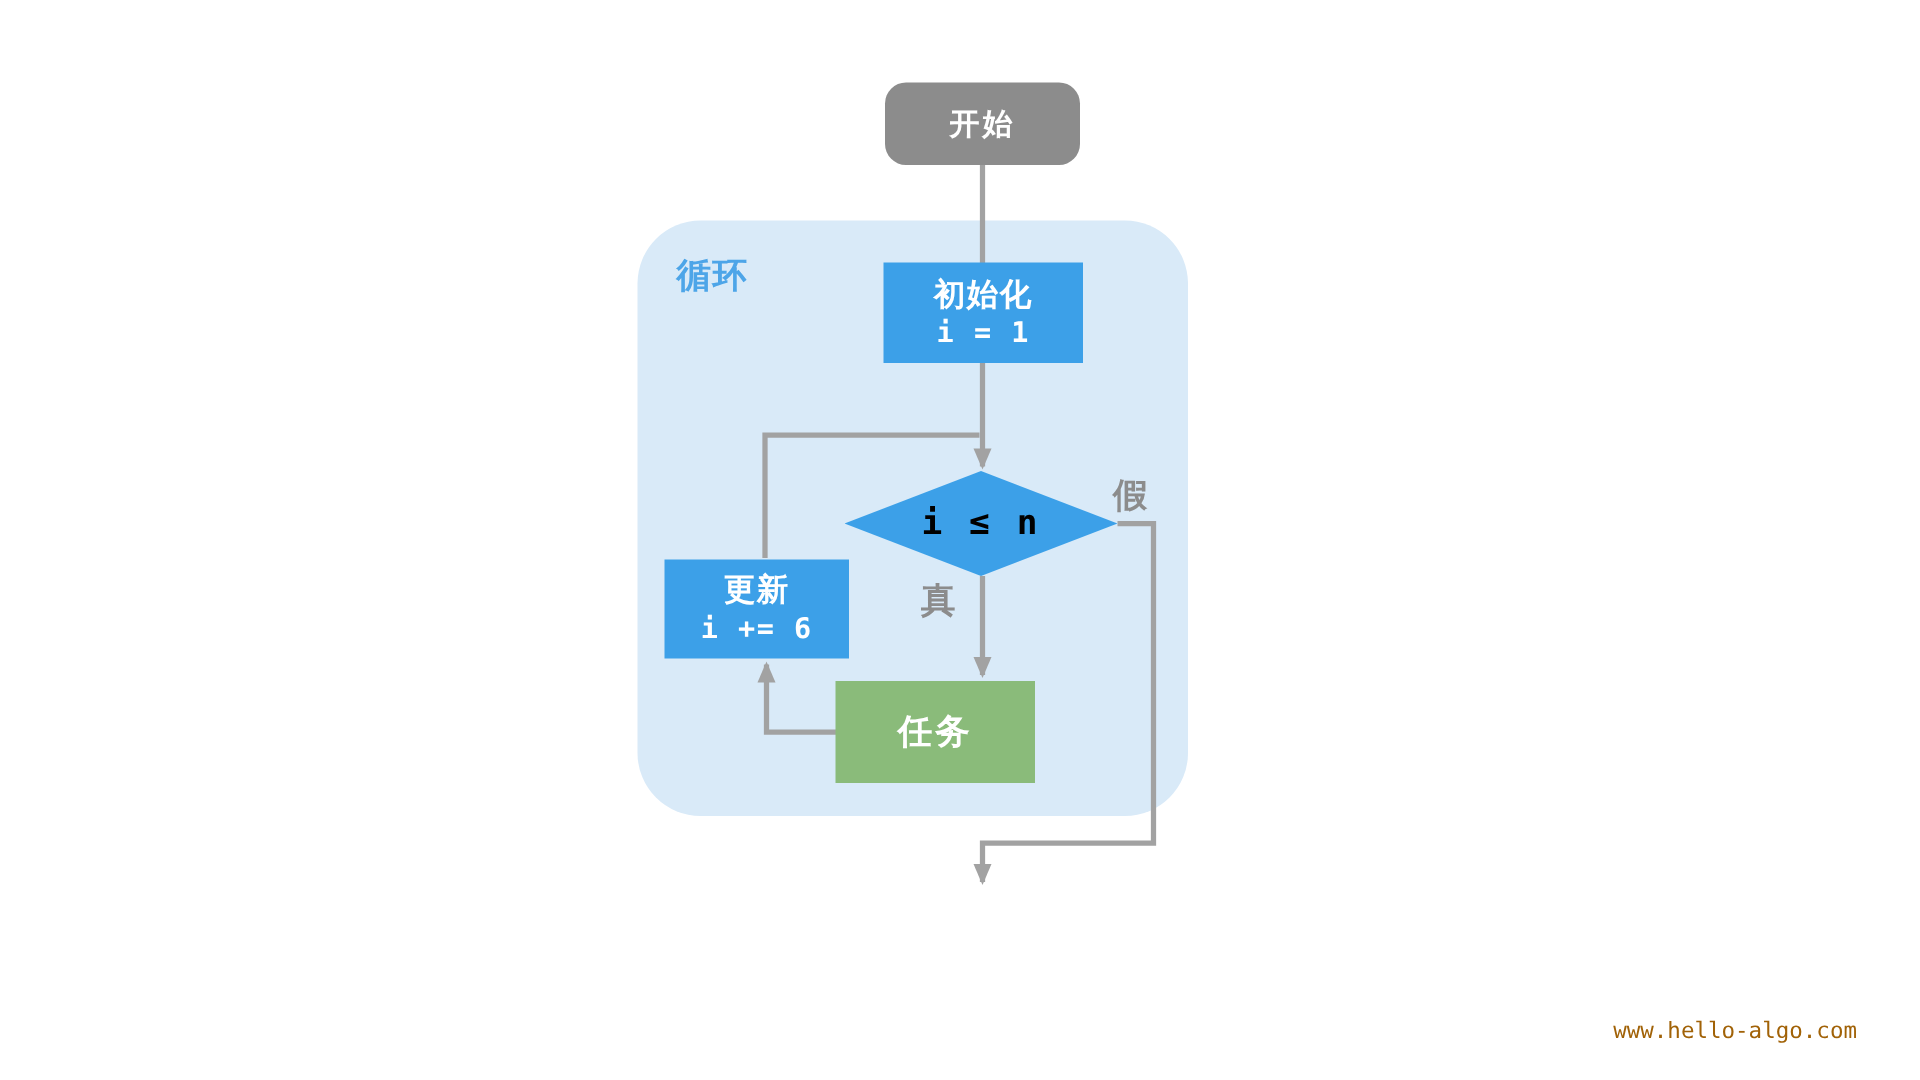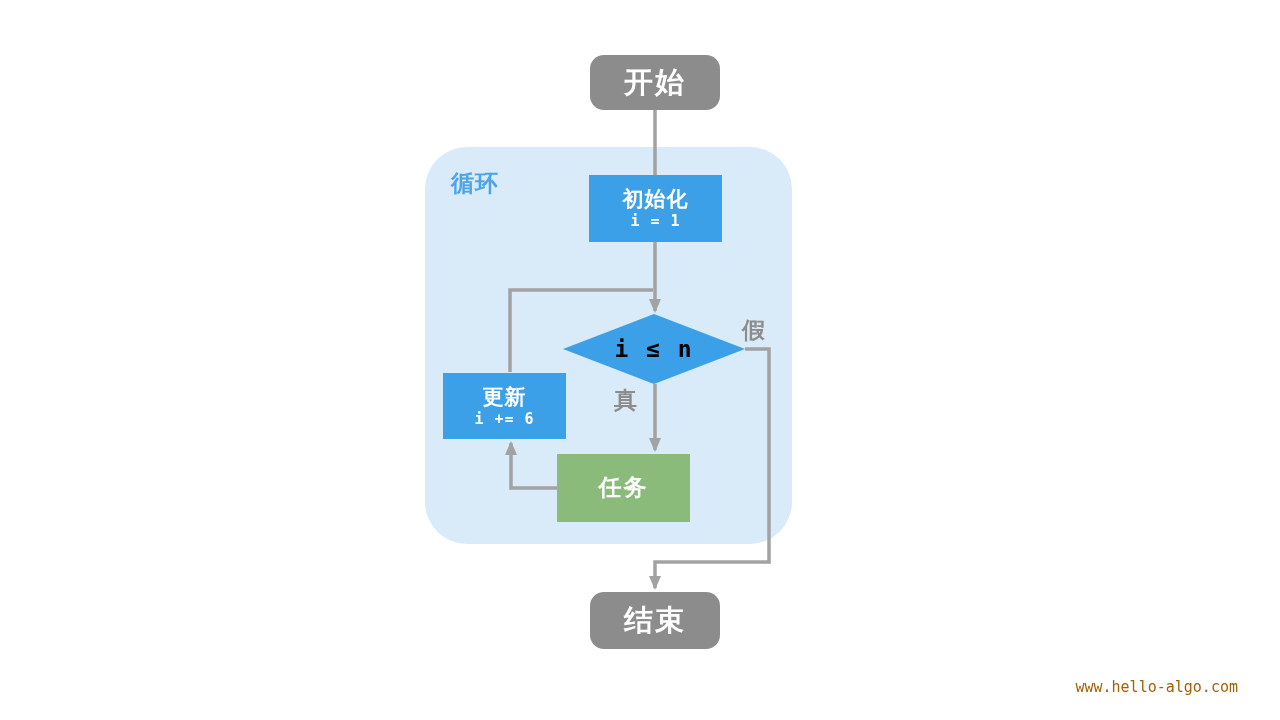--- a/index.html
+++ b/index.html
@@ -53,36 +53,36 @@
     align-items: center;
     justify-content: center;
     color: #ffffff;
     font-weight: bold;
     text-align: center;
     line-height: 1.3;
   }
   .node.terminal {
     background: #8c8c8c;
     border-radius: 14px;
-    font-size: 29px;
+    font-size: 20px;
     letter-spacing: 2px;
   }
   .node.process-blue {
     background: #3ca0e8;
     font-size: 21px;
     letter-spacing: 1px;
   }
   .node.process-green {
     background: #8abb7a;
     font-size: 23px;
     letter-spacing: 2px;
   }
   .node .code {
     font-family: "DejaVu Sans Mono", "Liberation Mono", monospace;
-    font-size: 15px;
+    font-size: 19px;
     font-weight: bold;
     letter-spacing: 1px;
   }
   .diamond {
     position: absolute;
     left: 563px;
     top: 314px;
     width: 182px;
     height: 70px;
     background: #3ca0e8;
@@ -157,22 +157,19 @@
 
   <div class="node process-blue update">
     <span>更新</span>
     <span class="code">i += 6</span>
   </div>
 
   <div class="node process-green task">
     <span>任务</span>
   </div>
 
-  <div class="node terminal end">
-    <span>结束</span>
-  </div>
 
   <div class="edge-label true-label">真</div>
   <div class="edge-label false-label">假</div>
 
   <div class="watermark">www.hello-algo.com</div>
 
 </div>
 
 </body></html>

